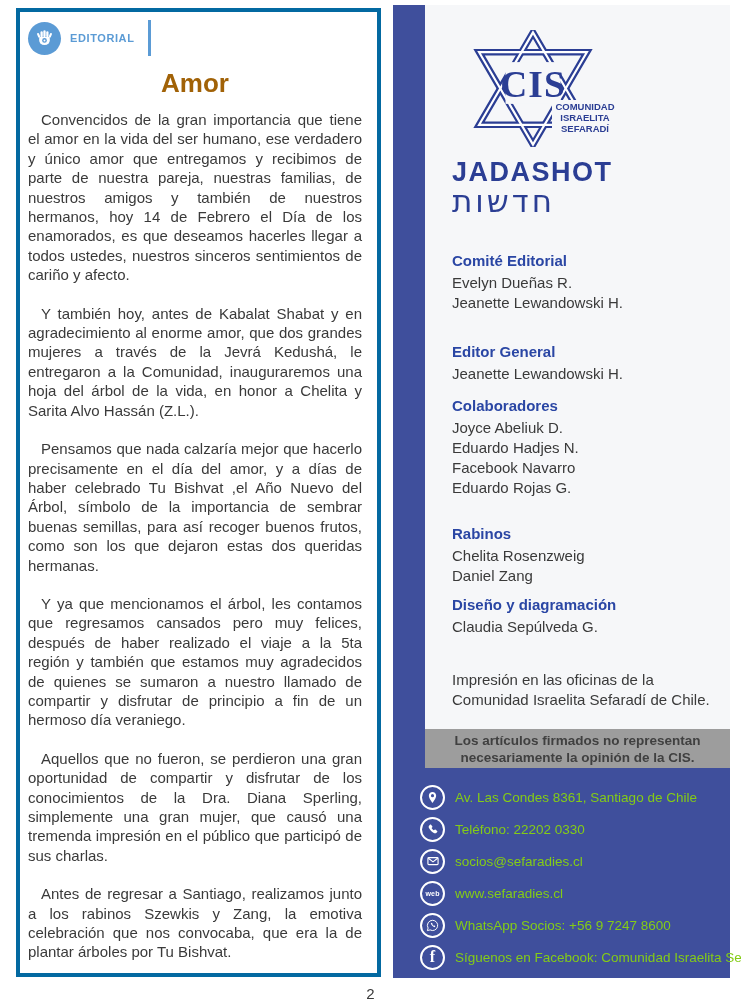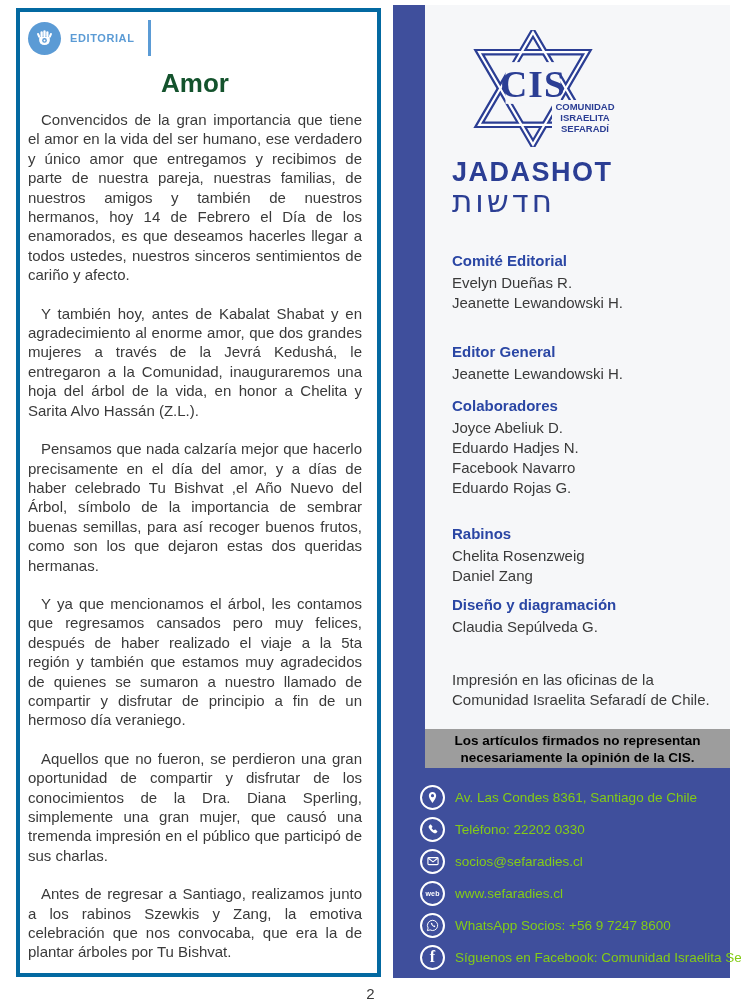--- a/index.html
+++ b/index.html
@@ -19,21 +19,21 @@
   .ed-icon {
     width:33px; height:33px; border-radius:50%; background:#5b9bd5;
     display:flex; align-items:center; justify-content:center; flex:0 0 auto;
   }
   .ed-tag {
     color:#5b9bd5; font-weight:bold; font-size:11px; letter-spacing:.6px;
     margin-left:9px;
   }
   .ed-divider { width:3px; height:36px; background:#5b9bd5; margin-left:14px; }
   .ed-title {
-    text-align:center; color:#14532d; font-size:26px; font-weight:bold;
+    text-align:center; color:#a16207; font-size:26px; font-weight:bold;
     margin:14px 0 11px 0;
   }
   .ed-body { color:#3a3a3a; font-size:15px; line-height:19.4px; text-align:justify; hyphens:auto; }
   .ed-body p { text-indent:13px; margin:0 0 19px 0; }
   .signature {
     position:absolute; right:14px; bottom:7px; font-style:italic;
     font-size:16px; color:#3a3a3a;
   }
 
   
@@ -66,21 +66,21 @@
   .sec1 { margin-bottom:13px; }
   .sec2 { margin-bottom:27px; }
   .sec3 { margin-bottom:10px; }
 
   .printing {
     position:absolute; left:27px; top:665px; right:18px;
     color:#3a3a3a; font-size:15px; line-height:20px;
   }
   .disclaimer {
     position:absolute; left:0; right:0; top:724px; height:39px; background:#9d9d9d;
-    color:#000000; font-weight:bold; font-size:13.5px; line-height:17px;
+    color:#404040; font-weight:bold; font-size:13.5px; line-height:17px;
     display:flex; align-items:center; justify-content:center; text-align:center;
     padding:0 18px;
   }
   .contact {
     position:absolute; left:0; right:0; top:763px; height:210px; background:#3f4f9c;
     padding:13px 8px 0 27px;
   }
   .c-row { display:flex; align-items:center; height:32px; }
   .c-icon {
     width:25px; height:25px; border-radius:50%; border:2px solid #ffffff;

